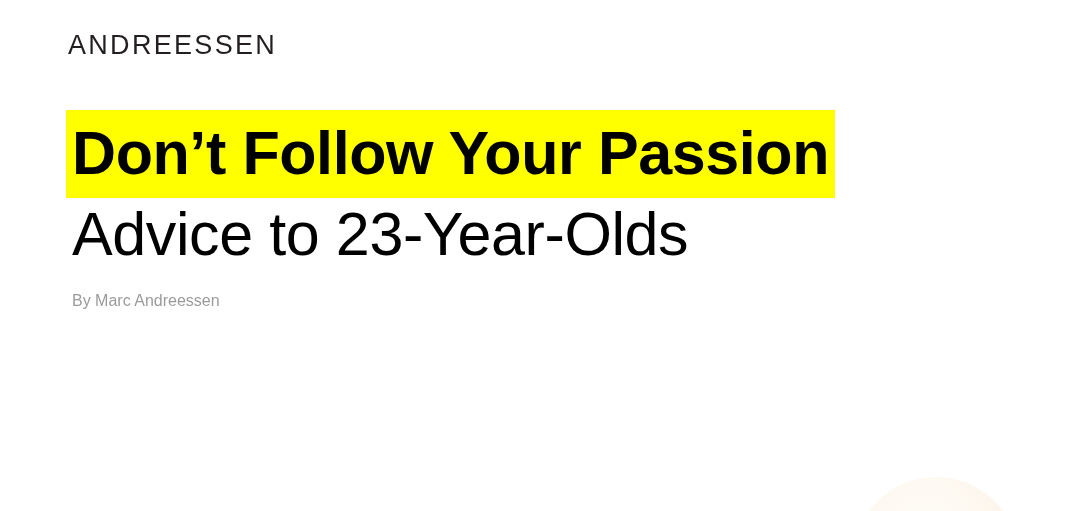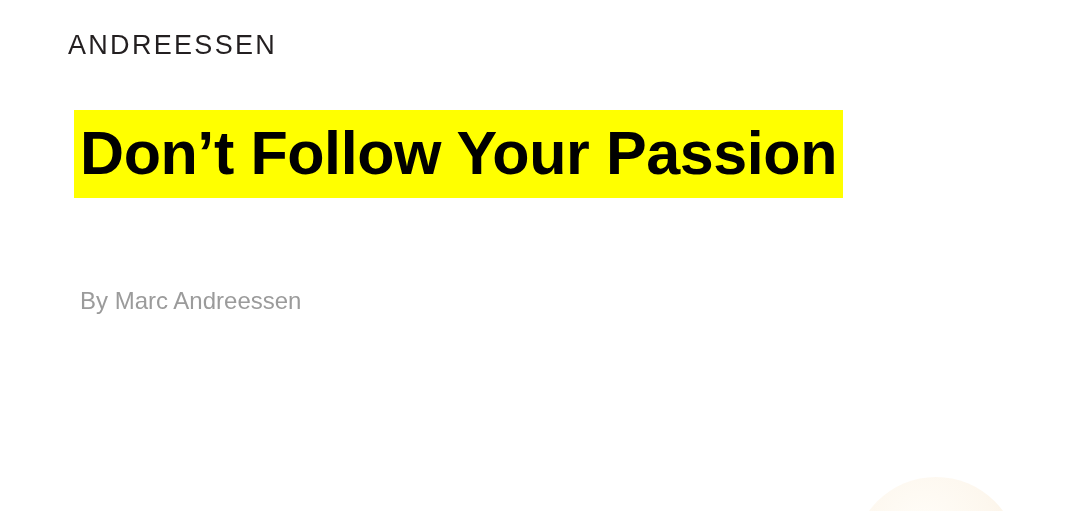--- a/index.html
+++ b/index.html
@@ -56,21 +56,21 @@
     letter-spacing: 2.3px;
   }
   #brand-logo .logo-line {
     display: block;
     white-space: nowrap;
   }
 
   
   #title-block {
     position: absolute;
-    left: 80px;
+    left: 72px;
     top: 118px;
     width: 960px;
   }
   #headline-row {
     margin: 0;
     line-height: 70px;
     white-space: nowrap;
   }
   #headline-text {
     display: inline;
@@ -94,26 +94,26 @@
     color: #000000;
     font-family: "Liberation Sans", sans-serif;
     font-weight: 400;
     font-size: 61px;
     letter-spacing: -0.4px;
   }
 
   
   #byline {
     position: absolute;
-    left: 80px;
+    left: 72px;
     top: 286px;
     color: #9b9b9b;
     font-family: "Liberation Sans", sans-serif;
     font-weight: 400;
-    font-size: 24px;
+    font-size: 16px;
     line-height: 30px;
     white-space: nowrap;
   }
 
   
   #article-quote {
     position: absolute;
     left: 80px;
     top: 352px;
     width: 905px;
@@ -139,18 +139,19 @@
 </div>
 
 <div id="page">
 
   <div id="brand-logo">
     <span class="logo-line">ANDREESSEN</span>
   </div>
 
   <div id="title-block">
     <h1 id="headline-row"><span id="headline-text">Don’t Follow Your Passion</span></h1>
+    <h2 id="subheadline-row"><span id="subheadline-text">Advice to 23-Year-Olds</span></h2>
   </div>
 
   <div id="byline">By Marc Andreessen</div>
 
 
 </div>
 
 </body></html>

